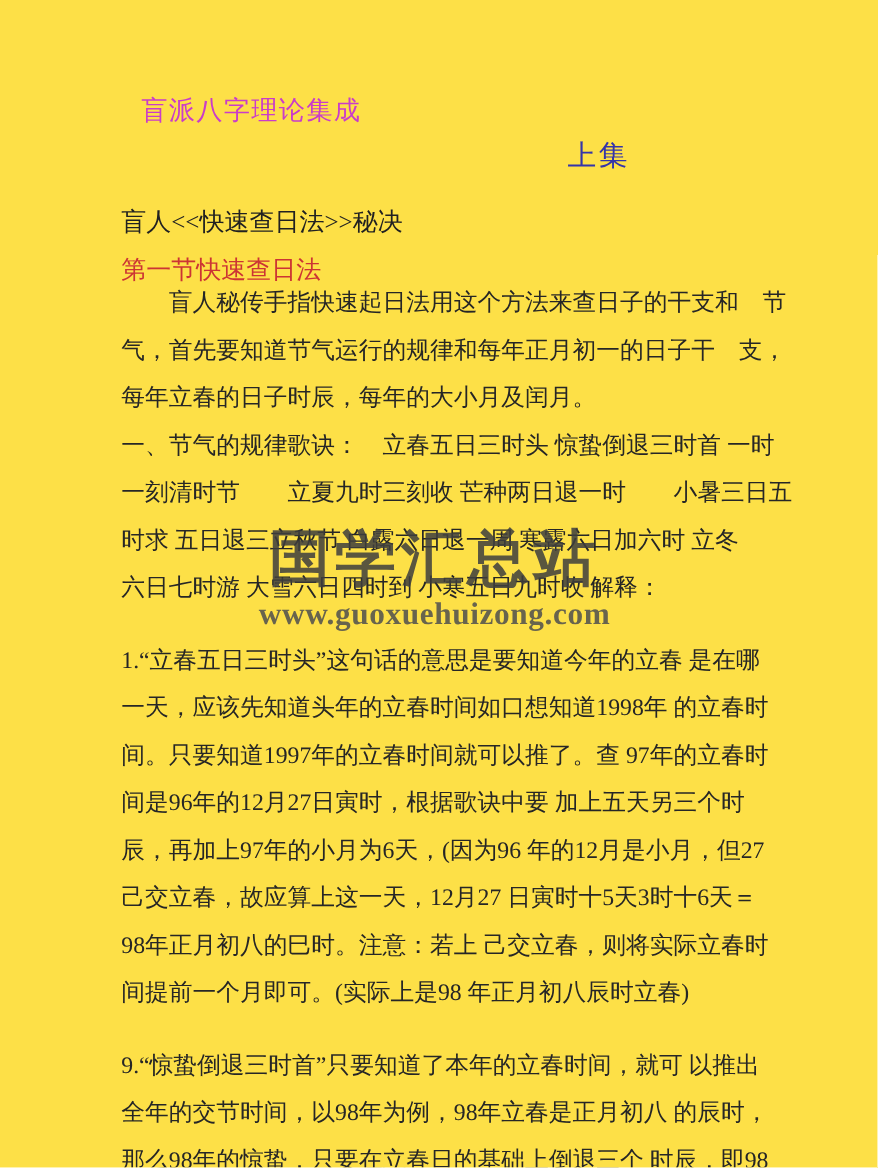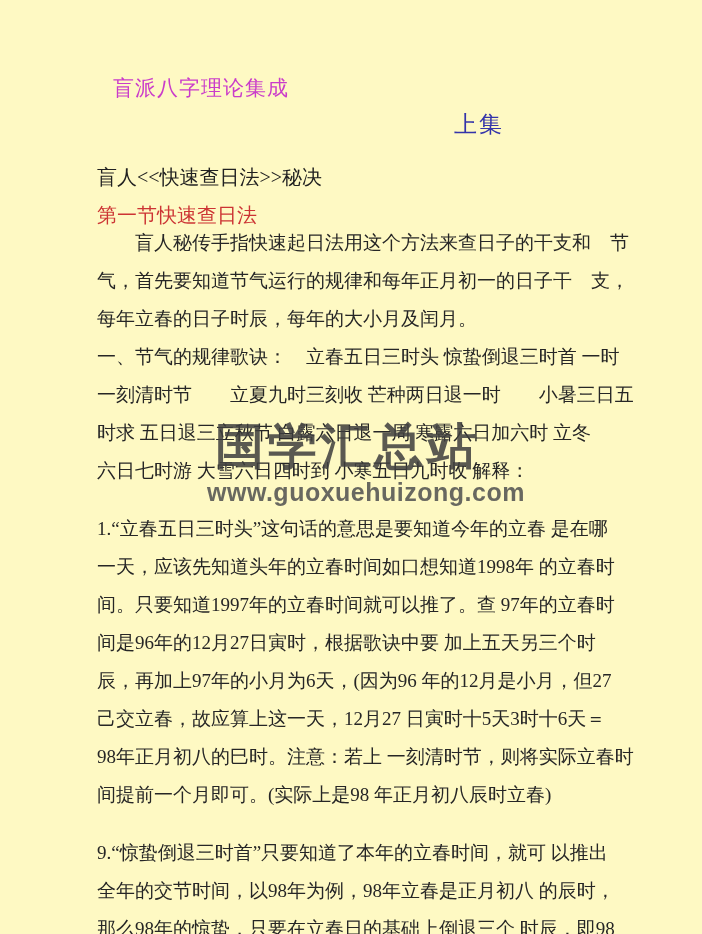--- a/index.html
+++ b/index.html
@@ -1,19 +1,19 @@
 <!DOCTYPE html>
 <html><head>
 <meta charset="utf-8">
 <style>
   html, body { margin:0; padding:0; background:#ffffff; }
   .page {
     position:relative;
     width:702px; height:934px;
-    background:#fef9c3;
+    background:#fde047;
     overflow:hidden;
     font-family:"Liberation Serif","DejaVu Serif",serif;
   }
   .doc-title {
     position:absolute; left:113px; top:74px;
     font-size:21px; color:#ca3cca; letter-spacing:1px;
     white-space:pre;
   }
   .doc-subtitle {
     position:absolute; left:454px; top:109px;
@@ -43,21 +43,21 @@
     pointer-events:none; z-index:5;
   }
   .wm-text {
     position:absolute; left:215px; top:414px;
     font-family:"Liberation Sans","DejaVu Sans",sans-serif;
     font-weight:900; font-size:49px; letter-spacing:4px;
     color:#3e3e3e; opacity:0.85; white-space:pre;
   }
   .wm-url {
     position:absolute; left:207px; top:478px;
-    font-family:Liberation Sans, sans-serif;
+    font-family:Liberation Serif, serif;
     font-weight:700; font-size:25px; letter-spacing:0.5px;
     color:#4f4f4f; opacity:0.85; white-space:pre;
   }
 </style>
 </head>
 <body>
 
 <div class="page">
 
   <div class="doc-title">盲派八字理论集成</div>
@@ -75,21 +75,21 @@
     <div class="line">一、节气的规律歌诀：　立春五日三时头 惊蛰倒退三时首 一时</div>
     <div class="line">一刻清时节　　立夏九时三刻收 芒种两日退一时　　小暑三日五</div>
     <div class="line">时求 五日退三立秋节 白露六日退一周 寒露六日加六时 立冬</div>
     <div class="line">六日七时游 大雪六日四时到 小寒五日九时收 解释：</div>
     <div class="line pgap">1.“立春五日三时头”这句话的意思是要知道今年的立春 是在哪</div>
     <div class="line">一天，应该先知道头年的立春时间如口想知道1998年 的立春时</div>
     <div class="line">间。只要知道1997年的立春时间就可以推了。查 97年的立春时</div>
     <div class="line">间是96年的12月27日寅时，根据歌诀中要 加上五天另三个时</div>
     <div class="line">辰，再加上97年的小月为6天，(因为96 年的12月是小月，但27</div>
     <div class="line">己交立春，故应算上这一天，12月27 日寅时十5天3时十6天＝</div>
-    <div class="line">98年正月初八的巳时。注意：若上 一刻清时节，则将实际立春时</div>
+    <div class="line">98年正月初八的巳时。注意：若上 己交立春，则将实际立春时</div>
     <div class="line">间提前一个月即可。(实际上是98 年正月初八辰时立春)</div>
     <div class="line pgap">9.“惊蛰倒退三时首”只要知道了本年的立春时间，就可 以推出</div>
     <div class="line">全年的交节时间，以98年为例，98年立春是正月初八 的辰时，</div>
     <div class="line">那么98年的惊蛰，只要在立春日的基础上倒退三个 时辰，即98</div>
   </div>
 
   <div class="watermark">
     <div class="wm-text">国学汇总站</div>
     <div class="wm-url">www.guoxuehuizong.com</div>
   </div>

